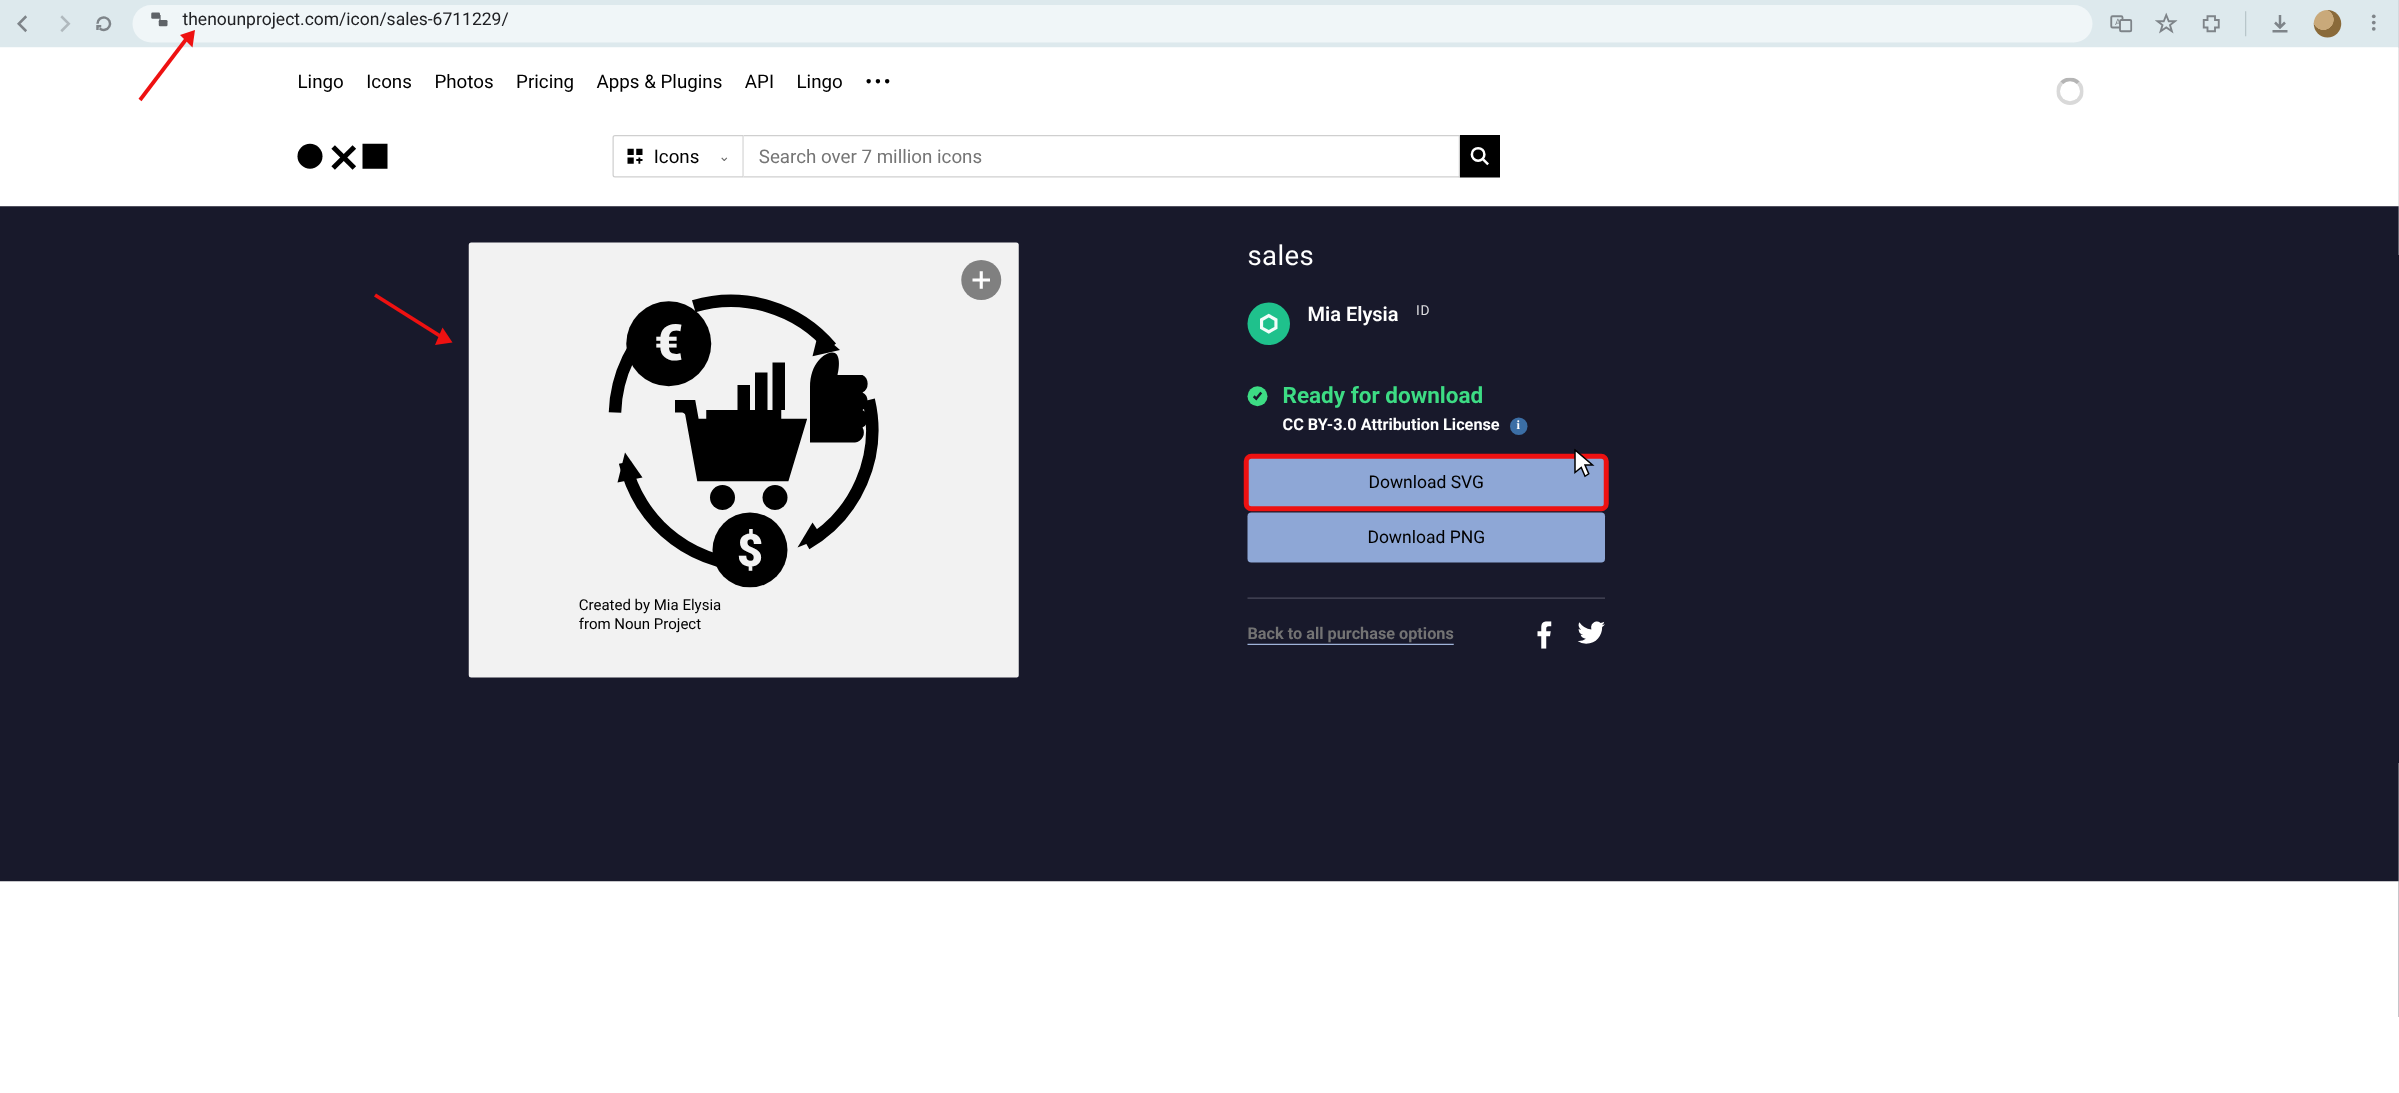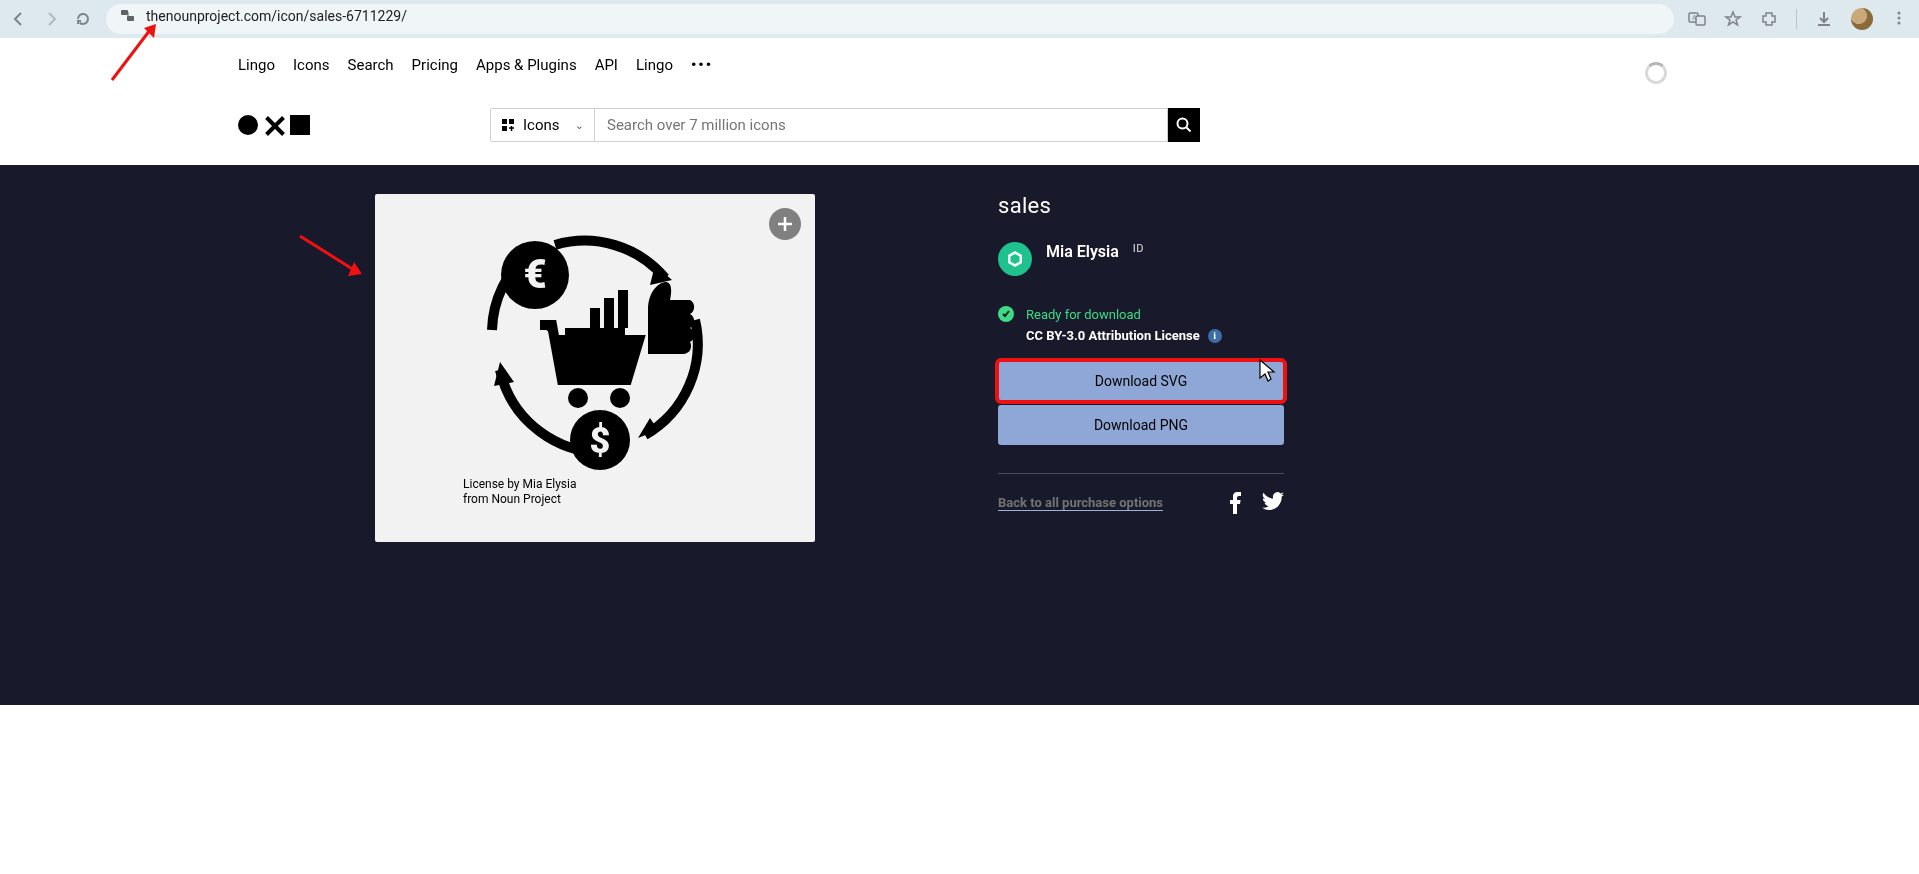--- a/index.html
+++ b/index.html
@@ -44,21 +44,21 @@
 .card .credit{position:absolute;left:88px;bottom:34px;font-size:12px;color:#000;line-height:1.3}
 
 .info{position:absolute;left:998px;top:28px;width:300px;color:#fff}
 .info h1{font-size:22px;font-weight:400;letter-spacing:.3px}
 .author{display:flex;gap:14px;margin-top:24px}
 .author .av{width:34px;height:34px;border-radius:50%;background:#1fc18c;display:flex;align-items:center;justify-content:center}
 .author .name{font-size:16px;font-weight:600}
 .author .cc{font-size:11px;opacity:.85;font-weight:400;letter-spacing:.5px}
 .ready{display:flex;align-items:center;gap:12px;margin-top:30px}
 .ready .ck{width:16px;height:16px;border-radius:50%;background:#3ddc84;display:flex;align-items:center;justify-content:center}
-.ready .txt{color:#3ddc84;font-size:13px;font-weight:400}
+.ready .txt{color:#3ddc84;font-size:18px;font-weight:700}
 .license{margin-top:6px;margin-left:28px;font-size:13px;font-weight:700;display:flex;align-items:center;gap:8px}
 .license .i{width:14px;height:14px;border-radius:50%;background:#3b6ea5;display:inline-flex;align-items:center;justify-content:center;font-size:10px;font-weight:900;font-family:serif}
 
 .btn{width:286px;height:40px;background:#8ea7d6;color:#000;font-size:14px;display:flex;align-items:center;justify-content:center;border-radius:3px;cursor:pointer;margin-top:18px}
 .btn.primary{outline:4px solid #e11;outline-offset:-1px;position:relative}
 .btn.secondary{margin-top:4px}
 .divider{height:1px;background:#4a4b5c;margin-top:28px;width:286px}
 .bottomrow{display:flex;align-items:center;margin-top:18px;width:286px}
 .backlink{color:#737373;font-size:13px;font-weight:700;border-bottom:1px solid #9fb3d9;cursor:pointer}
 .social{margin-left:auto;display:flex;gap:18px}
@@ -133,21 +133,21 @@
           <circle cx="8" cy="13" r="1.5" fill="#5f6368"></circle>
         </svg>
       </span>
   </div>
 </div>
 
 <div class="siteheader">
   <div class="topnav">
     <a>Lingo</a>
     <a>Icons</a>
-    <a>Search</a>
+    <a>Photos</a>
     <a>Pricing</a>
     <a>Apps &amp; Plugins</a>
     <a>API</a>
     <a>Lingo</a>
     <a class="more">•••</a>
   </div>
   <div class="loading"></div>
   <div class="searchrow">
     <div class="logo">
       <div class="c"></div>
@@ -208,21 +208,21 @@
         <circle cx="150" cy="178" r="10" fill="#000"></circle>
 
         <rect x="120" y="88" width="10" height="20" fill="#000"></rect>
         <rect x="134" y="78" width="10" height="30" fill="#000"></rect>
         <rect x="148" y="70" width="10" height="38" fill="#000"></rect>
 
         <path d="M178 90 c0 -20 12 -28 18 -28 c6 0 6 10 4 18 h20 a8 8 0 0 1 0 14 a8 8 0 0 1 0 14 a8 8 0 0 1 0 14 a8 8 0 0 1 -6 12 h-36 z" fill="#000"></path>
       </svg>
     </div>
     <div class="credit">
-      <div>License by Mia Elysia</div>
+      <div>Created by Mia Elysia</div>
       <div>from Noun Project</div>
     </div>
   </div>
 
   <div class="info">
     <h1>sales</h1>
     <div class="author">
       <div class="av">
         <svg width="20" height="20">
             <path d="M10 2 L17 6v8l-7 4-7-4V6z" fill="#fff" opacity=".95"></path>

